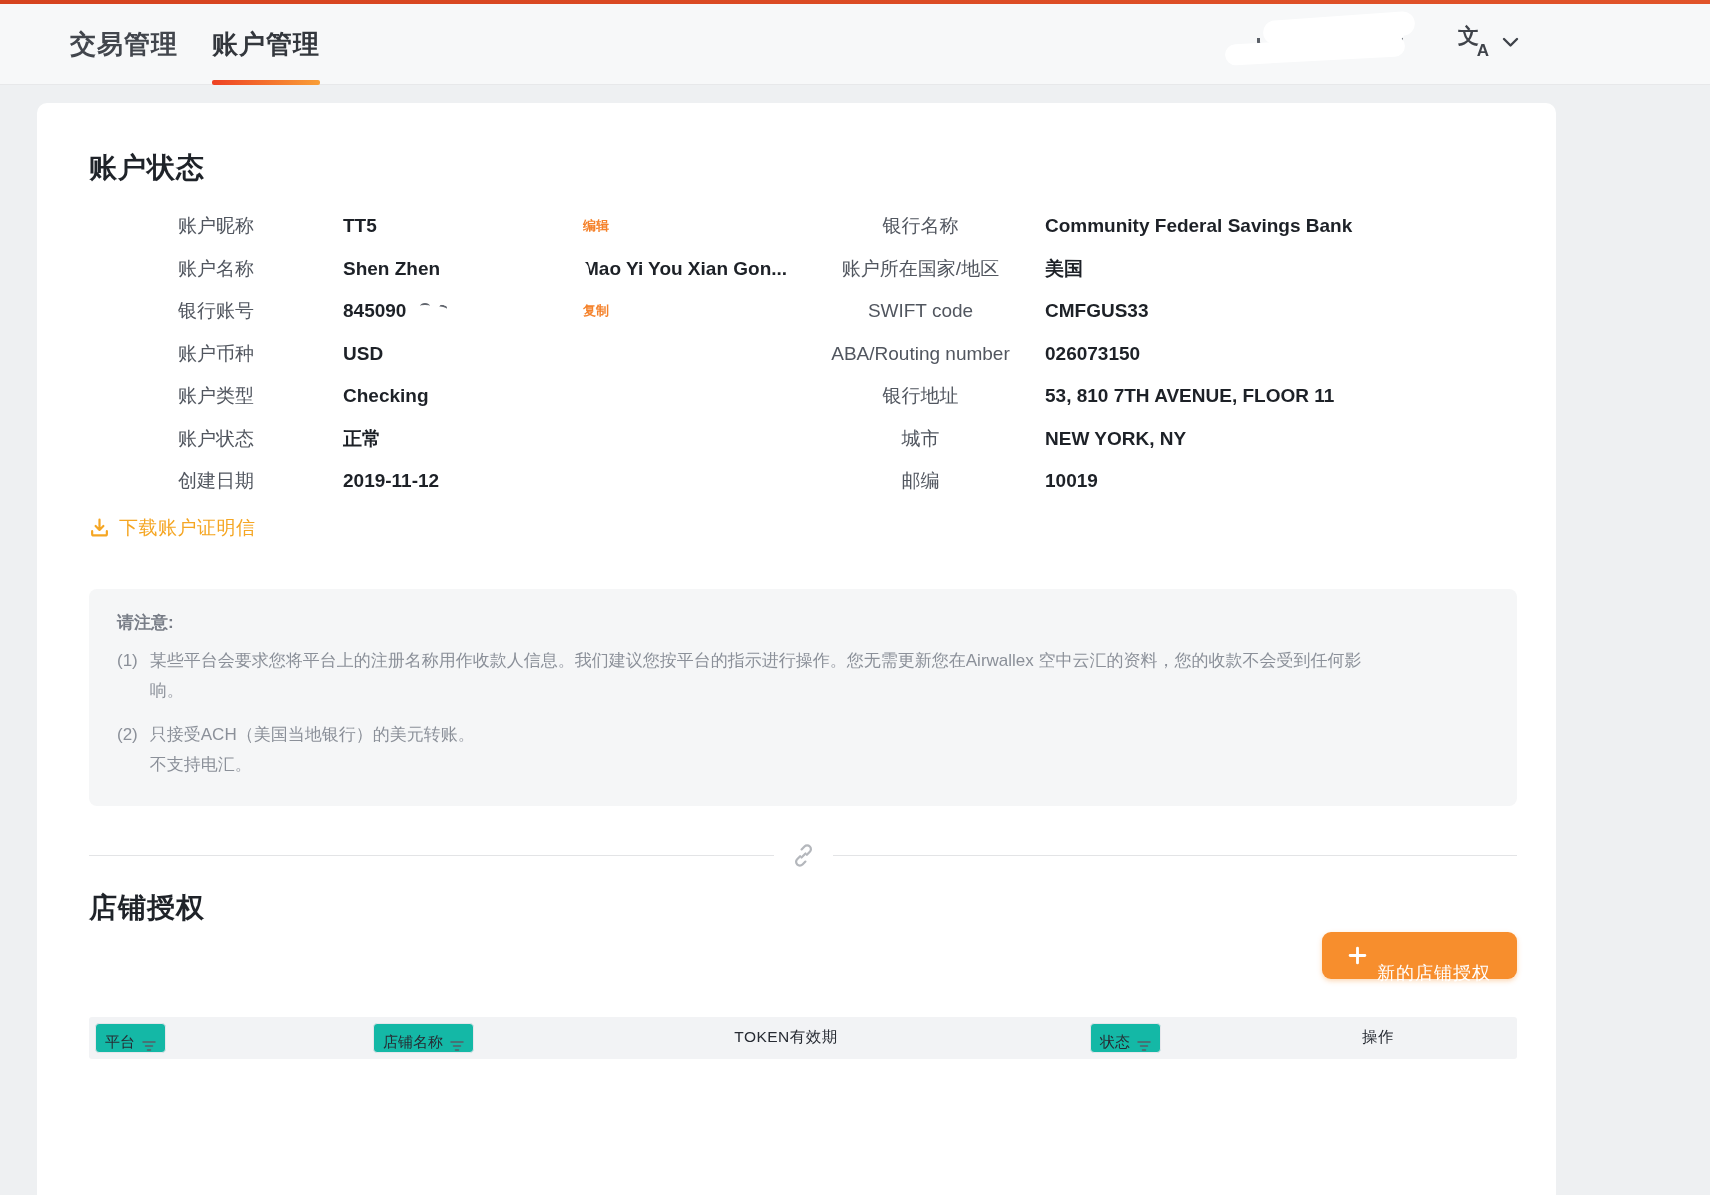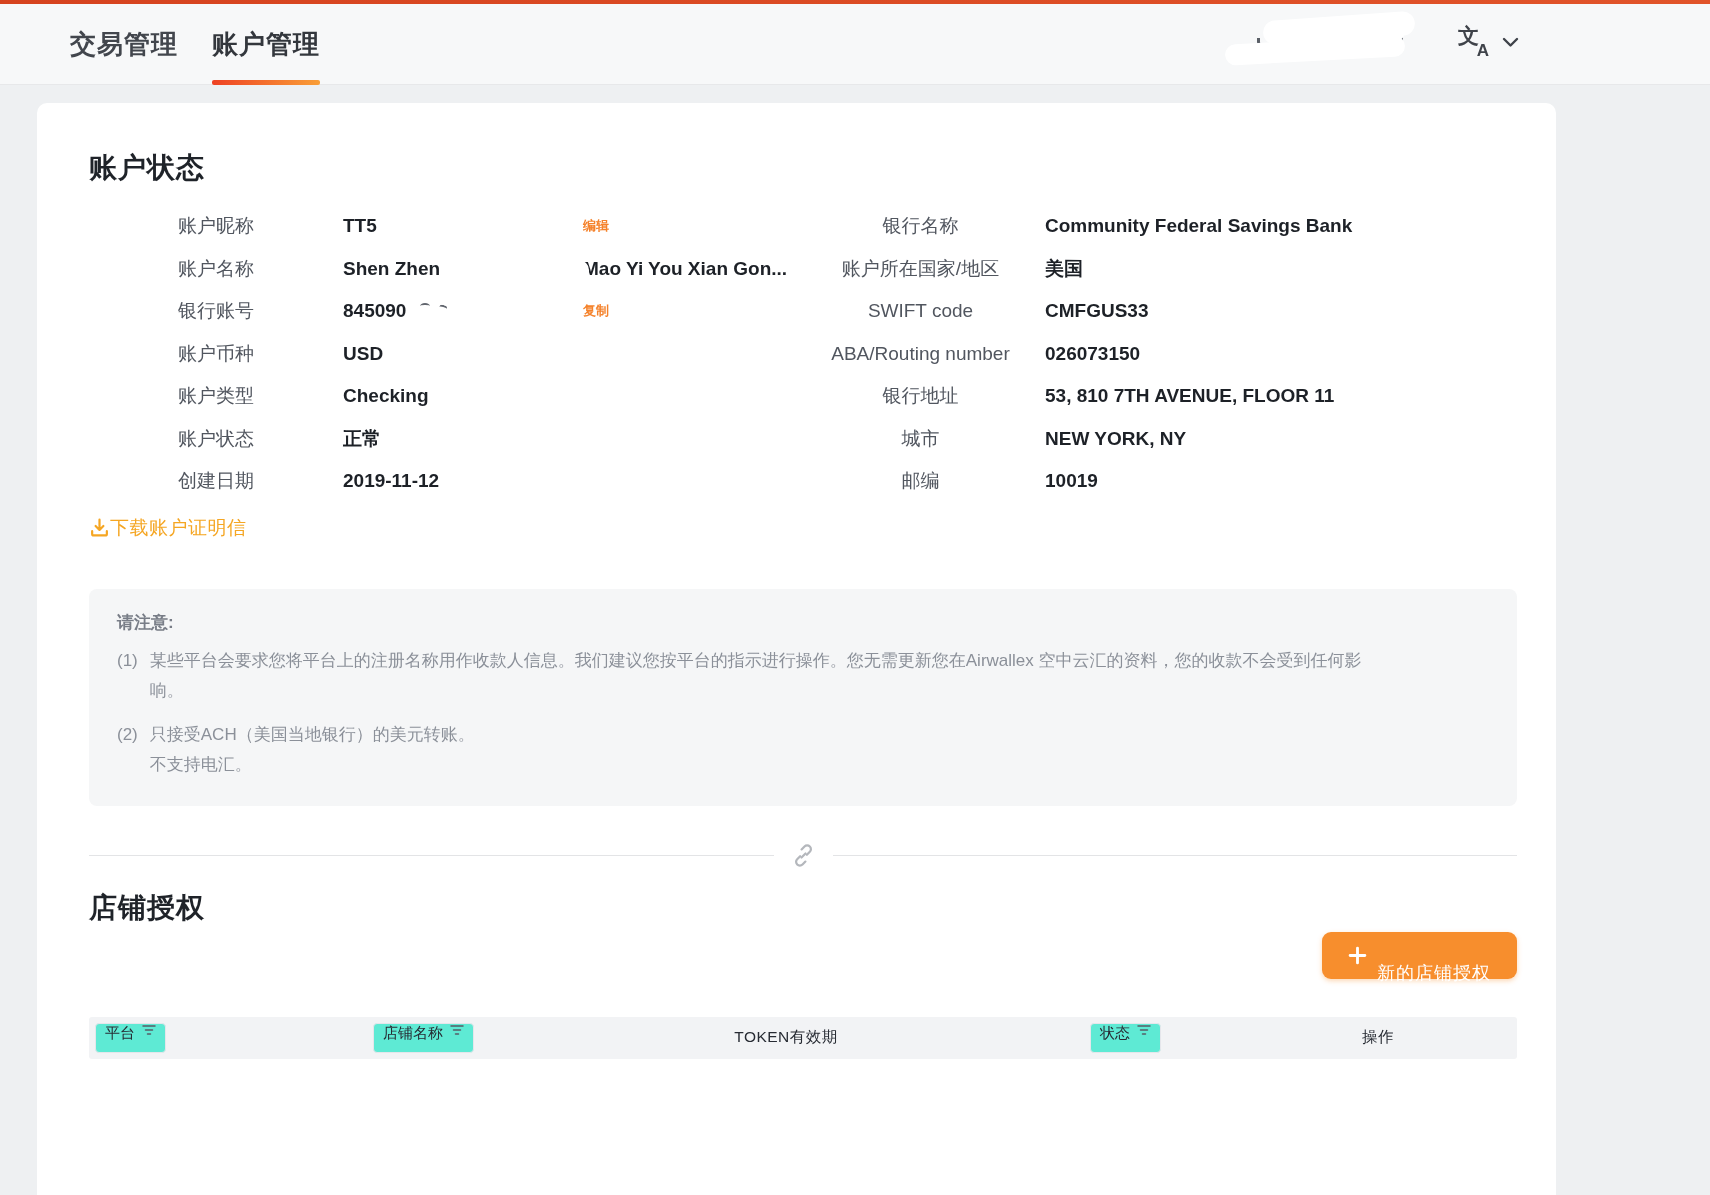--- a/index.html
+++ b/index.html
@@ -47,21 +47,21 @@
   .faction { font-size:13px; font-weight:700; color:#f5822b; cursor:pointer; }
   .cellwrap { position:relative; display:flex; align-items:center; }
   .wipe { position:absolute; left:96px; top:2px; width:150px; height:24px;
     background:#ffffff; border-radius:10px; }
   .dash-remnant { display:inline-block; width:16px; height:3px; background:#9aa0a8;
     border-radius:2px; margin-left:118px; }
   .arc-remnant { display:inline-block; width:10px; height:6px; margin-left:14px;
     border-top:2.5px solid #62666e; border-radius:50% 50% 0 0; transform:translateY(-5px); }
   .arc-remnant.r2 { margin-left:9px; transform:translateY(-3px) rotate(14deg); width:8px; }
 
-  .download { display:flex; align-items:center; margin-top:12px;
+  .download { display:flex; align-items:center; gap:9px; margin-top:12px;
     width:max-content; cursor:pointer; }
   .download span { font-size:19px; color:#f5a623; letter-spacing:0.5px; }
 
   
   .notice { margin-top:48px; background:#f5f6f7; border-radius:8px; padding:22px 28px 26px; }
   .notice-title { font-size:17px; font-weight:700; color:#787d87; margin-bottom:12px; }
   .notice-item { display:flex; gap:12px; font-size:17px; color:#8b9099; line-height:30px; }
   .notice-item + .notice-item { margin-top:14px; }
   .notice-num { flex:0 0 auto; }
   .notice-text { max-width:1240px; }
@@ -78,22 +78,22 @@
   .btn-primary { display:flex; align-items:center; gap:10px; height:47px; padding:0 26px;
     background:#f78e2d; border:none; border-radius:9px; cursor:pointer;
     box-shadow:0 2px 5px rgba(247,142,45,0.35); }
   .btn-primary span { font-size:18px; color:#ffffff; letter-spacing:1px;margin-top:36px; }
 
   .thead { margin-top:38px; display:grid; grid-template-columns:278px 193px 440px 239px 1fr;
     align-items:center; height:42px; background:#f2f3f5; border-radius:3px; padding:0 6px; }
   .th { display:flex; align-items:center; }
   .th.center { justify-content:center; }
   .th-plain { font-size:15.5px; font-weight:400; color:#272b33; letter-spacing:0.5px; }
-  .chip { display:flex; align-items:flex-start; gap:7px; height:30px; padding:0 9px;
-    background:#5eead4; border:1px solid #e5e6eb; border-radius:4px; cursor:pointer; }
+  .chip { display:flex; align-items:flex-end; gap:7px; height:30px; padding:0 9px;
+    background:#14b8a6; border:1px solid #e5e6eb; border-radius:4px; cursor:pointer; }
   .chip span { font-size:15px; font-weight:500; color:#272b33; }
   .tbody-empty { height:120px; background:#ffffff; }
 </style>
 </head>
 <body>
 
 <div class="topbar"></div>
 
 <div class="nav">
   <div class="tabs">

